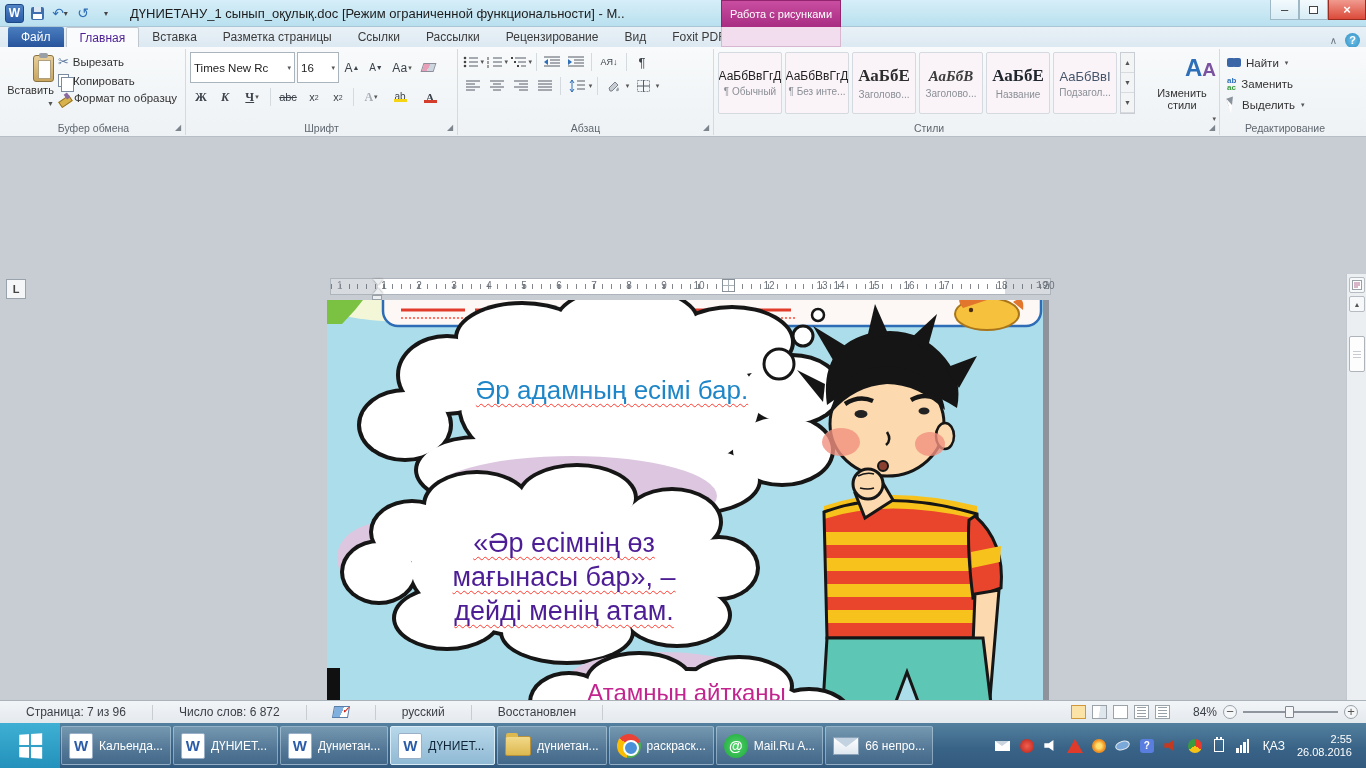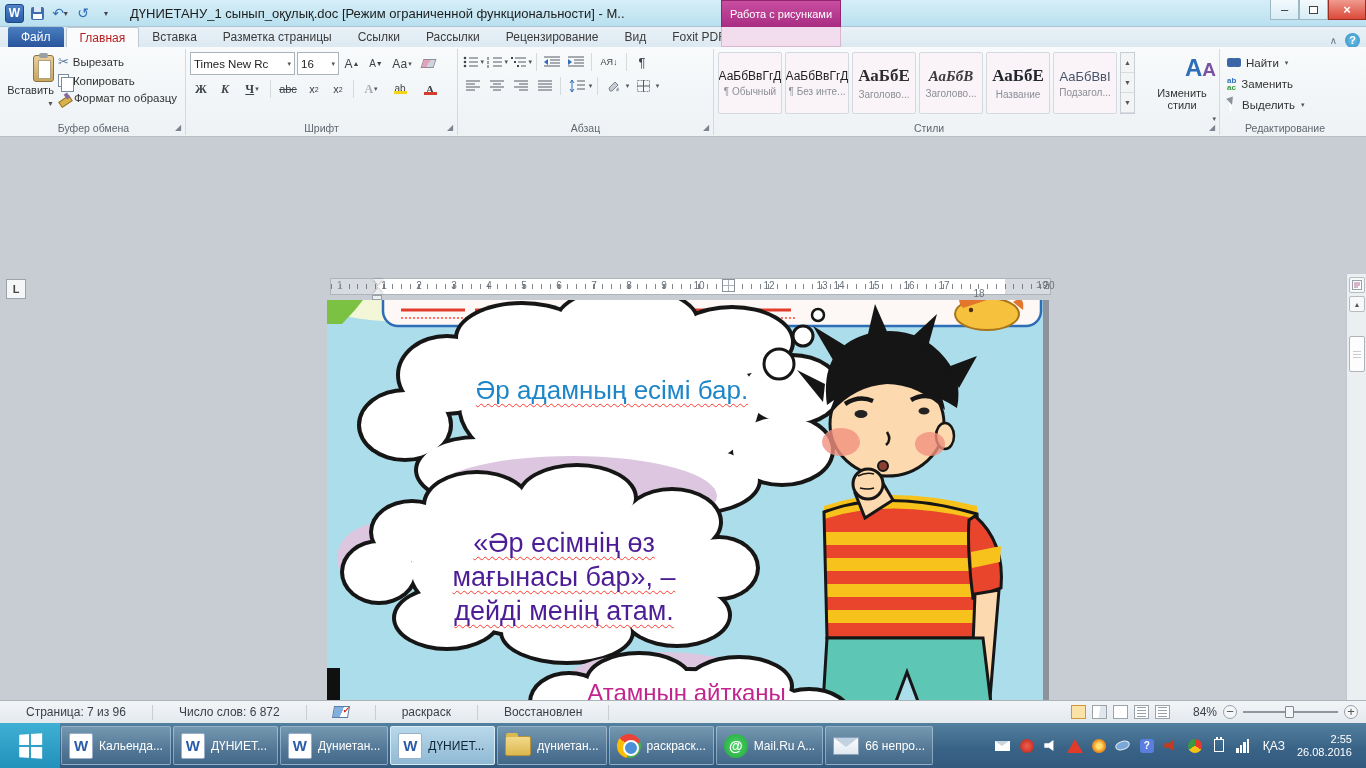--- a/index.html
+++ b/index.html
@@ -27,21 +27,21 @@
     background:linear-gradient(#f3fafd,#d7ecf5);border:1px solid #9fb8c6;border-top:none}
   .wc-restore-glyph{width:9px;height:8px;border:1px solid #444;position:relative;background:#fff}
   .wc-restore-glyph::before{content:"";position:absolute;left:2px;top:-3px;width:9px;height:8px;border:1px solid #444;z-index:-1}
   .wc-close{width:38px;background:linear-gradient(#f09a8e,#db4a3a);color:#fff;font-weight:bold;border-color:#9c2b20}
 
   
   .tabrow{position:absolute;left:0;top:27px;width:1366px;height:20px;background:linear-gradient(#e9f1f7,#dce9f2)}
   .tabs{display:flex;height:20px;padding-left:8px}
   .tab{padding:0 13px;line-height:20px;font-size:12px;color:#3b3b3b;white-space:nowrap}
   .tab.file{background:linear-gradient(#4a7ec0,#28549c);color:#fff;border-radius:2px 2px 0 0;margin-right:2px}
-  .tab.sel{background:#fafbfc;border:1px solid #c0c7cf;border-bottom:none;border-radius:2px 2px 0 0;color:#b91c1c}
+  .tab.sel{background:#fafbfc;border:1px solid #c0c7cf;border-bottom:none;border-radius:2px 2px 0 0;color:#4c1d95}
   .ribbon-right{position:absolute;right:6px;top:47px;display:flex;gap:8px;align-items:center;height:0}
   .collapse-ic{color:#6b7682;font-size:10px;margin-top:-14px}
   .help-ic{width:15px;height:15px;border-radius:50%;background:radial-gradient(#6ec2e8,#2f8ec4);color:#fff;
     font-size:11px;font-weight:bold;display:flex;align-items:center;justify-content:center;margin-top:-14px}
 
   
   .ribbon{position:absolute;left:0;top:47px;width:1366px;height:90px;background:linear-gradient(#f8fafb,#eef2f5);
     border-bottom:1px solid #b8bec6;display:flex;padding:2px 0 0 2px}
   .rgroup{position:relative;border-right:1px solid #d5dade;height:86px;padding:3px 4px 14px 4px}
   .rgroup-label{position:absolute;left:0;right:0;bottom:1px;text-align:center;font-size:10.5px;color:#5f6770;white-space:nowrap}
@@ -54,21 +54,21 @@
   .ic-clipboard{width:21px;height:27px;background:linear-gradient(#e8cf9a,#c9a55c);border:1px solid #8a7340;border-radius:3px;position:relative}
   .ic-clipboard::before{content:"";position:absolute;left:5px;top:-3px;width:9px;height:5px;background:#9a9fa6;border-radius:2px}
   .ic-clipboard::after{content:"";position:absolute;left:4px;top:4px;width:11px;height:17px;background:#fff;border:1px solid #b0a080}
   .ic-scissors{color:#5f7a9e;font-size:13px}
   .ic-copy{width:11px;height:13px;border:1px solid #7a8aa0;background:#fff;position:relative}
   .ic-copy::before{content:"";position:absolute;left:2px;top:2px;width:11px;height:13px;border:1px solid #7a8aa0;background:#fff}
   .ic-brush{width:12px;height:12px;position:relative}
   .ic-brush::before{content:"";position:absolute;left:1px;top:6px;width:11px;height:5px;background:#d8b24a;border:1px solid #93742a;transform:rotate(-35deg)}
   .ic-brush::after{content:"";position:absolute;left:7px;top:1px;width:4px;height:6px;background:#8a6a9e;transform:rotate(-35deg)}
   
-  .combo{display:flex;align-items:center;background:#fff;border:1px solid #aab4bd;height:23px;font-size:11.5px;padding:4px 3px;color:#222}
+  .combo{display:flex;align-items:center;background:#fff;border:1px solid #aab4bd;height:31px;font-size:11.5px;padding:4px 3px;color:#222}
   .combo .caret{margin-left:auto}
   .fontrow{display:flex;align-items:center;gap:2px;margin-bottom:4px}
   .glyph-letter{font-family:"Liberation Serif",serif;font-weight:bold}
   .ic-eraser{width:13px;height:9px;background:linear-gradient(100deg,#e8a0b8 50%,#cdd6de 50%);border:1px solid #8e8e9a;transform:skewX(-18deg)}
   .red-underbar{display:block;width:13px;height:3px;background:#d43c2c;margin-top:-2px}
   .yel-underbar{display:block;width:13px;height:3px;background:#f5d315;margin-top:-2px}
   .grayed{color:#a8aeb6}
   .vsep{width:1px;height:18px;background:#d5dade;margin:0 2px}
   
   .pic{display:inline-flex;align-items:center;justify-content:center;width:22px;height:20px}
@@ -528,21 +528,21 @@
         <span class="rnum" style="left: 256px;">7</span>
         <span class="rnum" style="left: 291px;">8</span>
         <span class="rnum" style="left: 326px;">9</span>
         <span class="rnum" style="left: 361px;">10</span>
         <span class="rnum" style="left: 431px;">12</span>
         <span class="rnum" style="left: 484px;">13</span>
         <span class="rnum" style="left: 501px;">14</span>
         <span class="rnum" style="left: 536px;">15</span>
         <span class="rnum" style="left: 571px;">16</span>
         <span class="rnum" style="left: 606px;">17</span>
-        <span class="rnum" style="left: 641px; margin-top: 8px;">18</span>
+        <span class="rnum" style="left: 664px;">18</span>
         <span class="rnum" style="left: 704px; font-family: Liberation Mono, monospace;">19</span>
         <span class="rnum" style="left: 711px;">20</span>
       </div>
     <div class="indent-marker"></div>
   </div>
   <div class="hang-box"></div>
   <div class="ptr-grid"></div>
 
   <div class="page">
     <svg width="716" height="537" viewBox="0 0 716 537">
@@ -737,21 +737,21 @@
     <div class="vs-thumb"></div>
   </div>
 </div>
 
 <div class="statusbar">
   <div class="st-item">Страница: 7 из 96</div>
   <div class="st-item">Число слов: 6 872</div>
   <div class="st-item" style="display:flex;align-items:center">
       <span class="ic-spell"></span>
     </div>
-  <div class="st-item">раскраск</div>
+  <div class="st-item">русский</div>
   <div class="st-item">Восстановлен</div>
   <div class="st-right">
     <span class="view-ic active"></span>
     <span class="view-ic book"></span>
     <span class="view-ic"></span>
     <span class="view-ic lines"></span>
     <span class="view-ic lines"></span>
     <span style="margin-left:17px">84%</span>
     <span class="zoom-pm">−</span>
     <span class="zoom-track">

